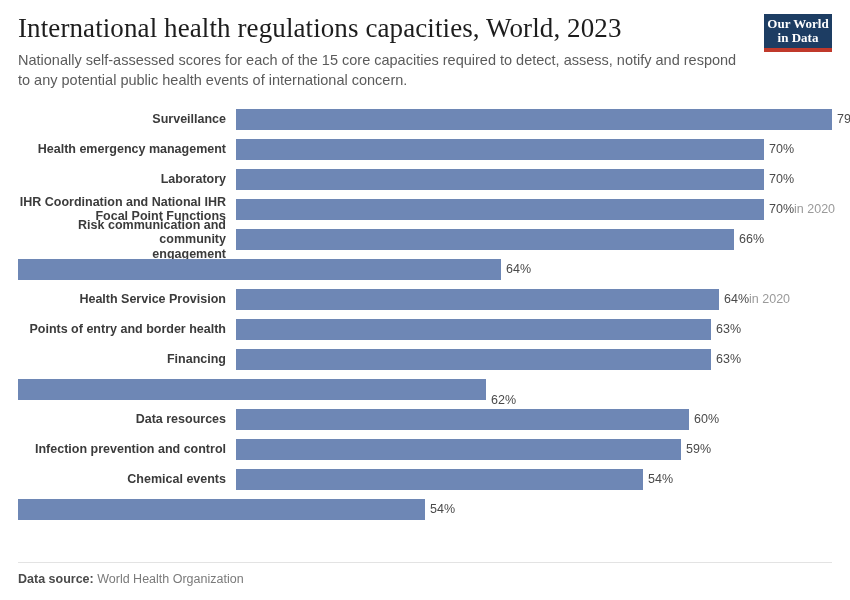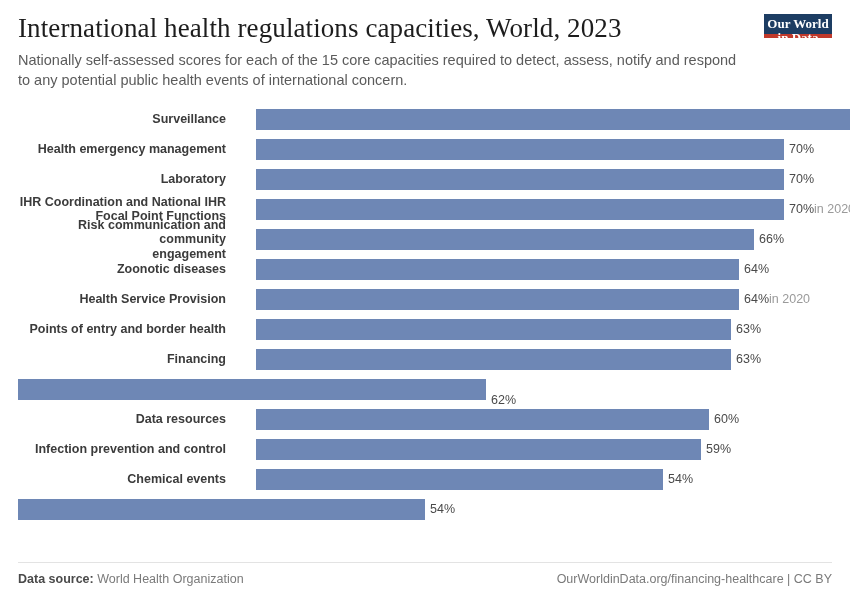--- a/index.html
+++ b/index.html
@@ -38,21 +38,21 @@
     line-height: 1.42;
     color: #5b5b5b;
     max-width: 730px;
     margin: 0;
   }
   .owid-logo {
     position: absolute;
     top: 0px;
     right: 0px;
     width: 68px;
-    height: 24px;
+    height: 38px;
     background: #1d3d63;
     color: #ffffff;
     font-family: "Liberation Serif", serif;
     font-weight: 700;
     font-size: 13px;
     line-height: 1.08;
     text-align: center;
     padding: 3px 2px 0 2px;
     box-sizing: border-box;
     border-bottom: 4px solid #c0392b;
@@ -68,21 +68,20 @@
     height: 450px;
   }
   .rows {
     position: relative;
   }
   .row {
     display: flex;
     align-items: center;
     height: 21px;
     margin-bottom: 9px;
-    gap: 20px;
   }
   .row-label {
     width: 218px;
     flex: 0 0 218px;
     text-align: right;
     padding-right: 10px;
     box-sizing: border-box;
     font-size: 12.5px;
     font-weight: 700;
     color: #3b3b3b;
@@ -181,21 +180,20 @@
         </div>
         <div class="row">
           <div class="row-label">Risk communication and community
 engagement</div>
           <div class="bar-area">
             <div class="bar" style="width: 498px; background: rgb(110, 135, 181);"></div>
             <div class="bar-value" style="left: 503px;">66%</div>
           </div>
         </div>
         <div class="row">
-          <div class="row-label">Zoonotic diseases</div>
           <div class="bar-area">
             <div class="bar" style="width: 483px; background: rgb(110, 135, 181);"></div>
             <div class="bar-value" style="left: 488px;">64%</div>
           </div>
         </div>
         <div class="row">
           <div class="row-label">Health Service Provision</div>
           <div class="bar-area">
             <div class="bar" style="width: 483px; background: rgb(110, 135, 181);"></div>
             <div class="bar-value" style="left: 488px;">64%<span class="bar-note">in 2020</span></div>
@@ -249,16 +247,15 @@
           </div>
         </div>
       </div>
   </div>
 
   <div class="footer">
     <div>
       <span class="src-label">Data source:</span>
       <span>World Health Organization</span>
     </div>
-    <div class="link">OurWorldinData.org/financing-healthcare | CC BY</div>
   </div>
 
 </div>
 
 </body></html>

